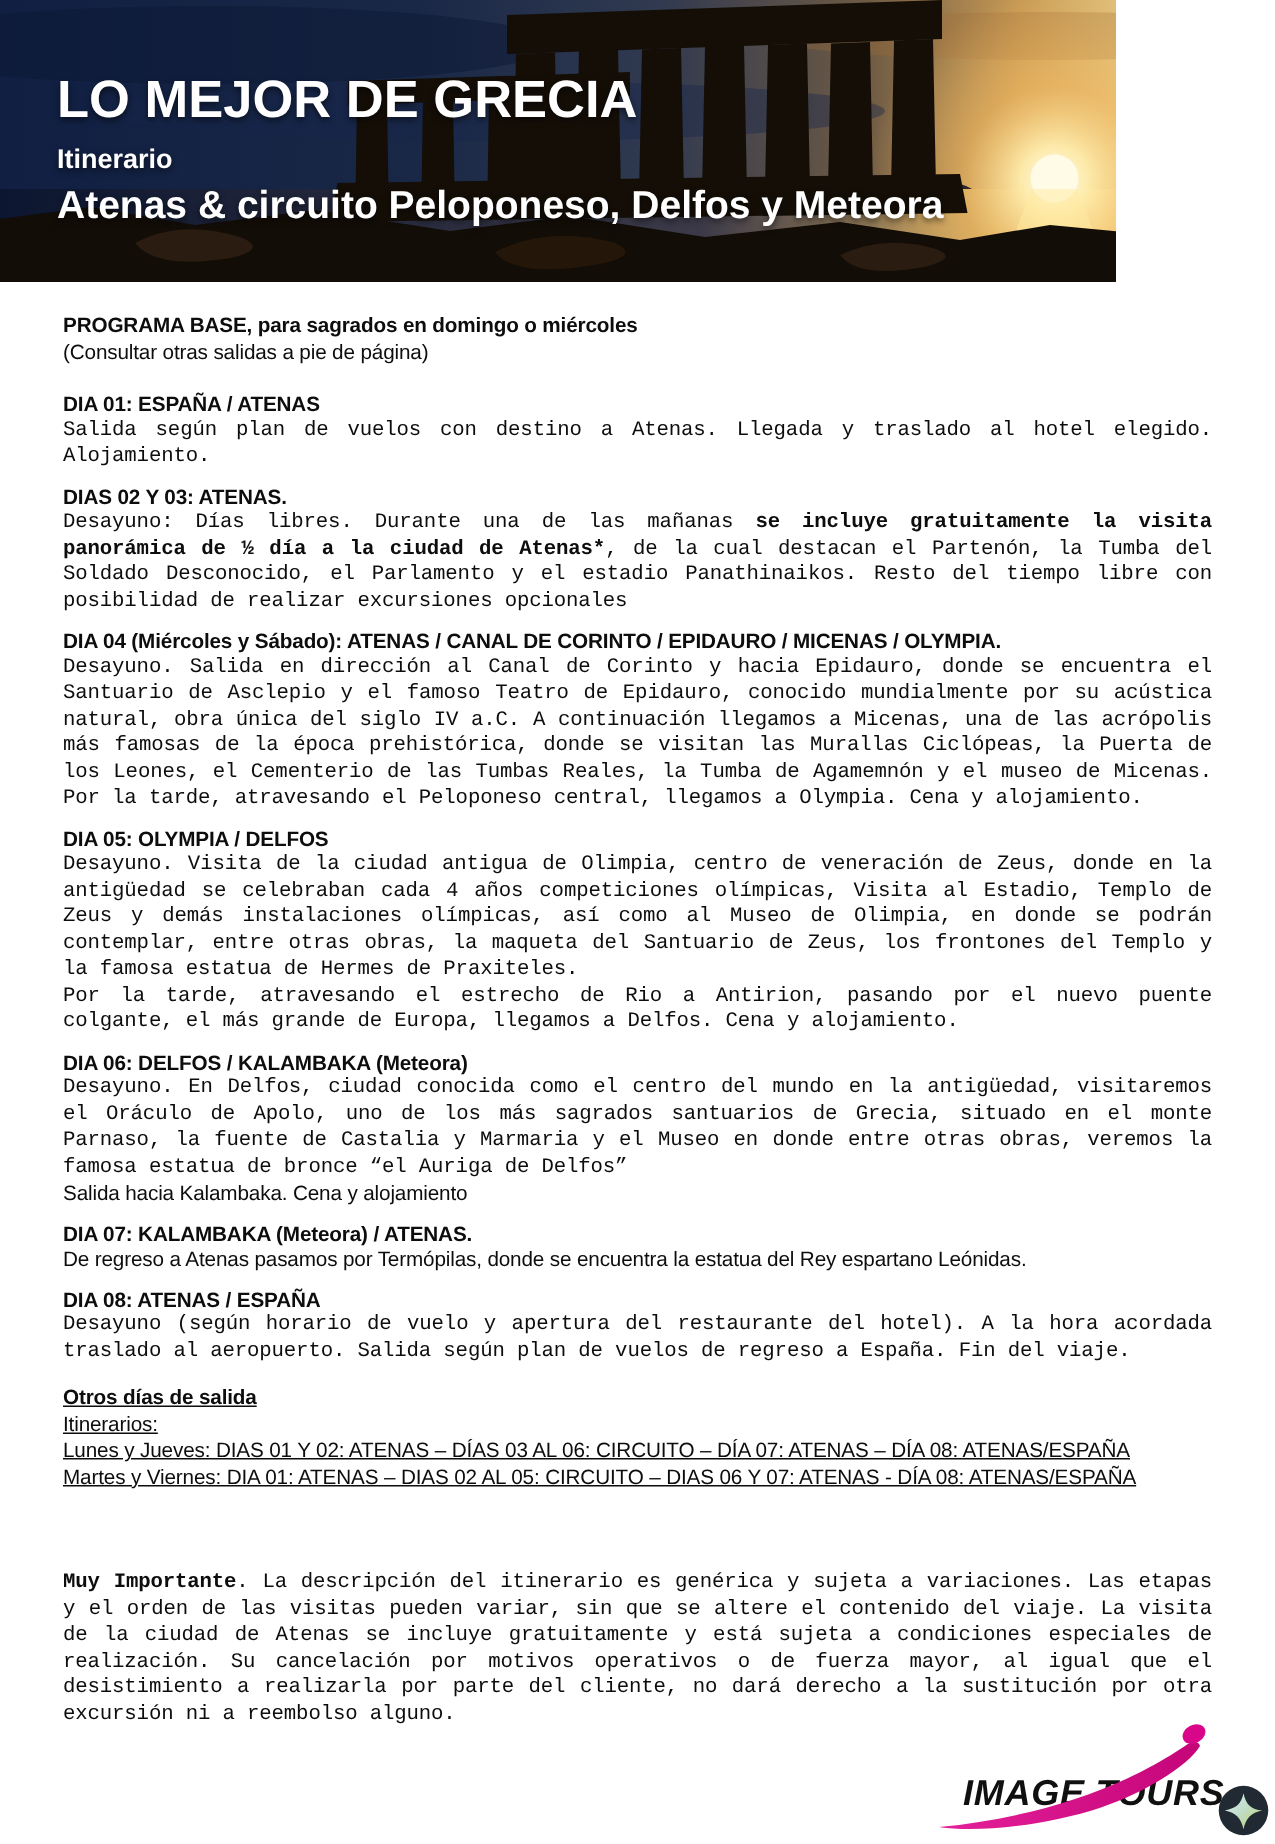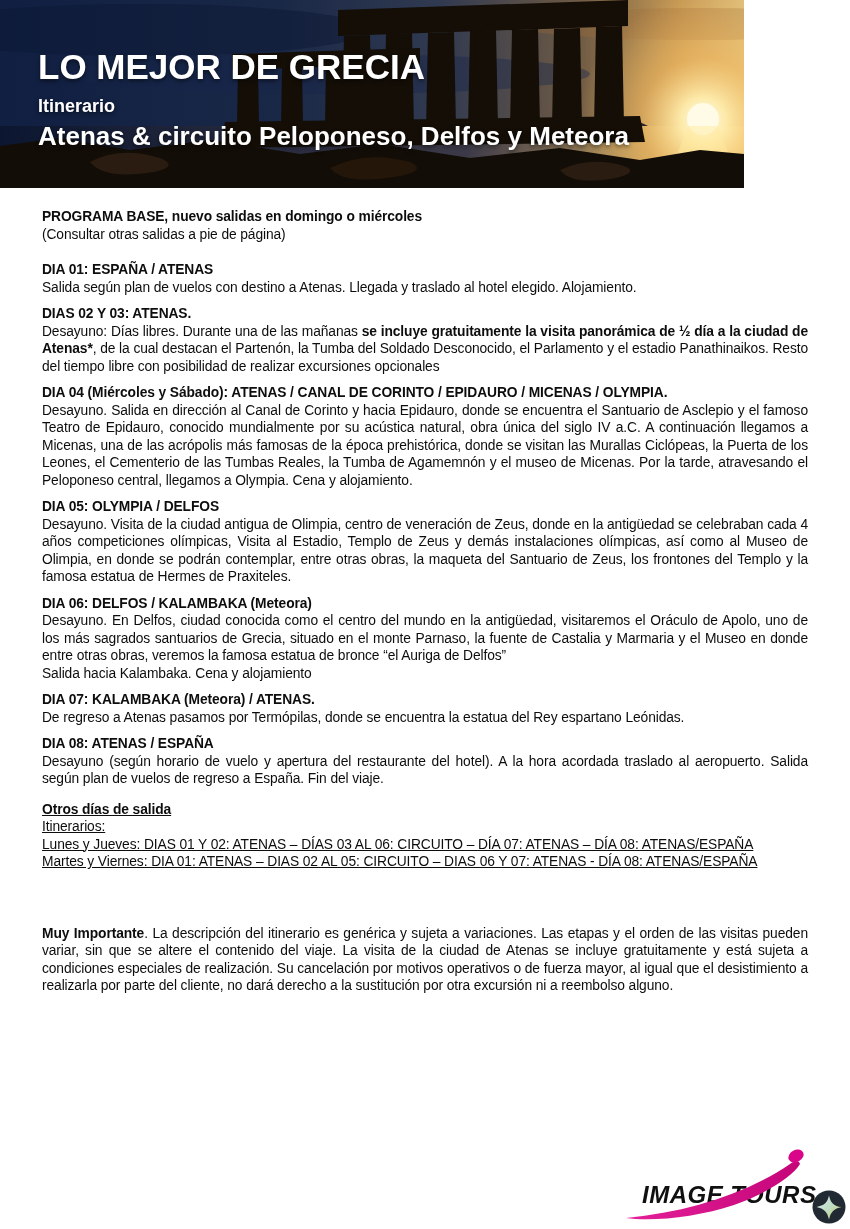--- a/index.html
+++ b/index.html
@@ -19,21 +19,21 @@
   .hero-sub2  { font-size:26px; font-weight:bold; line-height:1.18; margin-top:3px; }
   .qr { position:absolute; left:770px; top:11px; width:77px; height:77px; background:#fff; padding:7px; }
 
   
   .content {
     position:absolute; left:42px; top:208px; width:766px;
     font-size:13.8px; line-height:17.5px; letter-spacing:-0.1px; color:#0d0d0d;
   }
   .content h3 { font-size:13.8px; font-weight:bold; line-height:17.5px; }
   .b { font-weight:bold; }
-  p.just { text-align:justify; }
+  p.just { text-align:justify;font-family:Liberation Mono, monospace; }
   .sec { margin-bottom:9px; }
   .sec.intro { margin-bottom:18px; }
   .sec.gap13 { margin-bottom:13px; }
   .sec.gap38 { margin-bottom:54px;text-decoration:underline; }
 
   
   .brand { position:absolute; left:618px; top:1146px; width:210px; height:80px; }
   .corner { position:absolute; left:811px; top:1189px; width:36px; height:36px; cursor:pointer; }
 </style>
 </head>
@@ -319,21 +319,21 @@
     <div class="hero-text">
       <div class="hero-title">LO MEJOR DE GRECIA</div>
       <div class="hero-sub1">Itinerario</div>
       <div class="hero-sub2">Atenas &amp; circuito Peloponeso, Delfos y Meteora</div>
     </div>
   </header>
 
   <main class="content">
 
     <div class="sec intro">
-      <p class="b">PROGRAMA BASE, nuevo salidas en domingo o miércoles</p>
+      <p class="b">PROGRAMA BASE, para sagrados en domingo o miércoles</p>
       <p>(Consultar otras salidas a pie de página)</p>
     </div>
 
     <section class="sec">
       <h3>DIA 01: ESPAÑA / ATENAS</h3>
       <p class="just">Salida según plan de vuelos con destino a Atenas. Llegada y traslado al hotel elegido. Alojamiento.</p>
     </section>
 
     <section class="sec">
       <h3>DIAS 02 Y 03: ATENAS.</h3>
@@ -341,20 +341,21 @@
     </section>
 
     <section class="sec">
       <h3>DIA 04 (Miércoles y Sábado): ATENAS / CANAL DE CORINTO / EPIDAURO / MICENAS / OLYMPIA.</h3>
       <p class="just">Desayuno. Salida en dirección al Canal de Corinto y hacia Epidauro, donde se encuentra el Santuario de Asclepio y el famoso Teatro de Epidauro, conocido mundialmente por su acústica natural, obra única del siglo IV a.C. A continuación llegamos a Micenas, una de las acrópolis más famosas de la época prehistórica, donde se visitan las Murallas Ciclópeas, la Puerta de los Leones, el Cementerio de las Tumbas Reales, la Tumba de Agamemnón y el museo de Micenas. Por la tarde, atravesando el Peloponeso central, llegamos a Olympia. Cena y alojamiento.</p>
     </section>
 
     <section class="sec">
       <h3>DIA 05: OLYMPIA / DELFOS</h3>
       <p class="just">Desayuno. Visita de la ciudad antigua de Olimpia, centro de veneración de Zeus, donde en la antigüedad se celebraban cada 4 años competiciones olímpicas, Visita al Estadio, Templo de Zeus y demás instalaciones olímpicas, así como al Museo de Olimpia, en donde se podrán contemplar, entre otras obras, la maqueta del Santuario de Zeus, los frontones del Templo y la famosa estatua de Hermes de Praxiteles.</p>
+      <p class="just">Por la tarde, atravesando el estrecho de Rio a Antirion, pasando por el nuevo puente colgante, el más grande de Europa, llegamos a Delfos. Cena y alojamiento.</p>
     </section>
 
     <section class="sec">
       <h3>DIA 06: DELFOS / KALAMBAKA (Meteora)</h3>
       <p class="just">Desayuno. En Delfos, ciudad conocida como el centro del mundo en la antigüedad, visitaremos el Oráculo de Apolo, uno de los más sagrados santuarios de Grecia, situado en el monte Parnaso, la fuente de Castalia y Marmaria y  el Museo en donde entre otras obras, veremos la famosa estatua  de bronce “el Auriga de Delfos”</p>
       <p>Salida hacia Kalambaka. Cena y alojamiento</p>
     </section>
 
     <section class="sec">
       <h3>DIA 07: KALAMBAKA (Meteora) / ATENAS.</h3>

